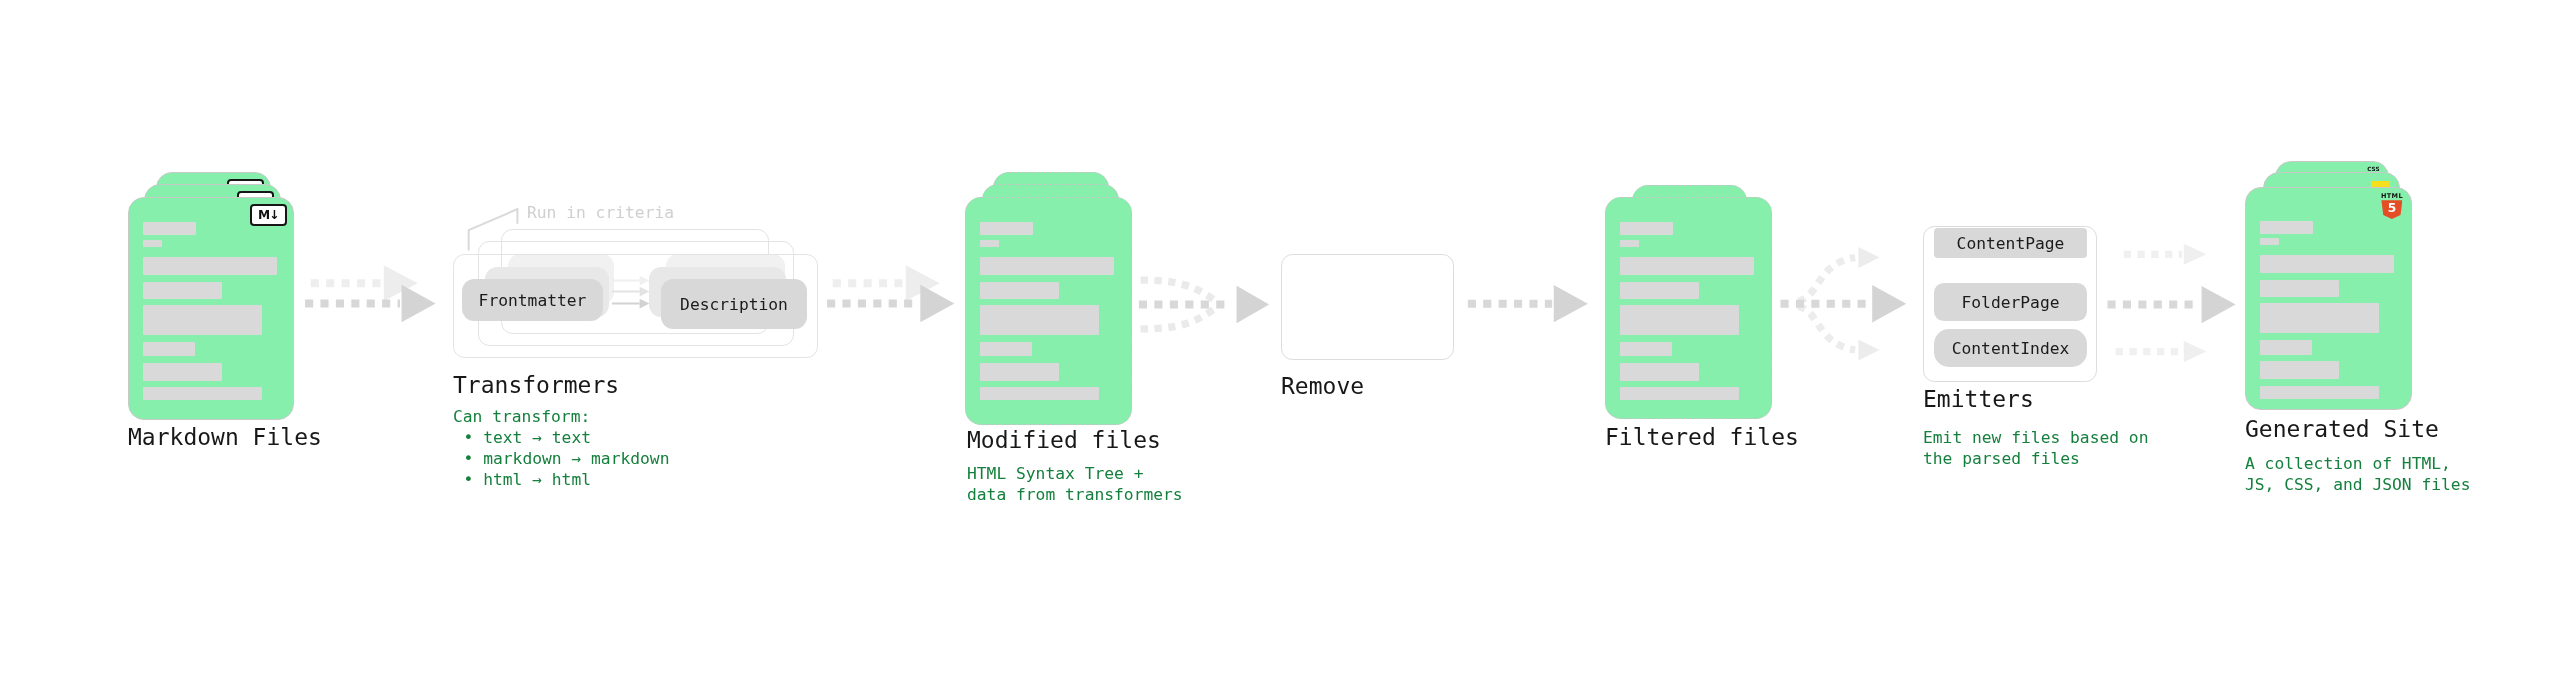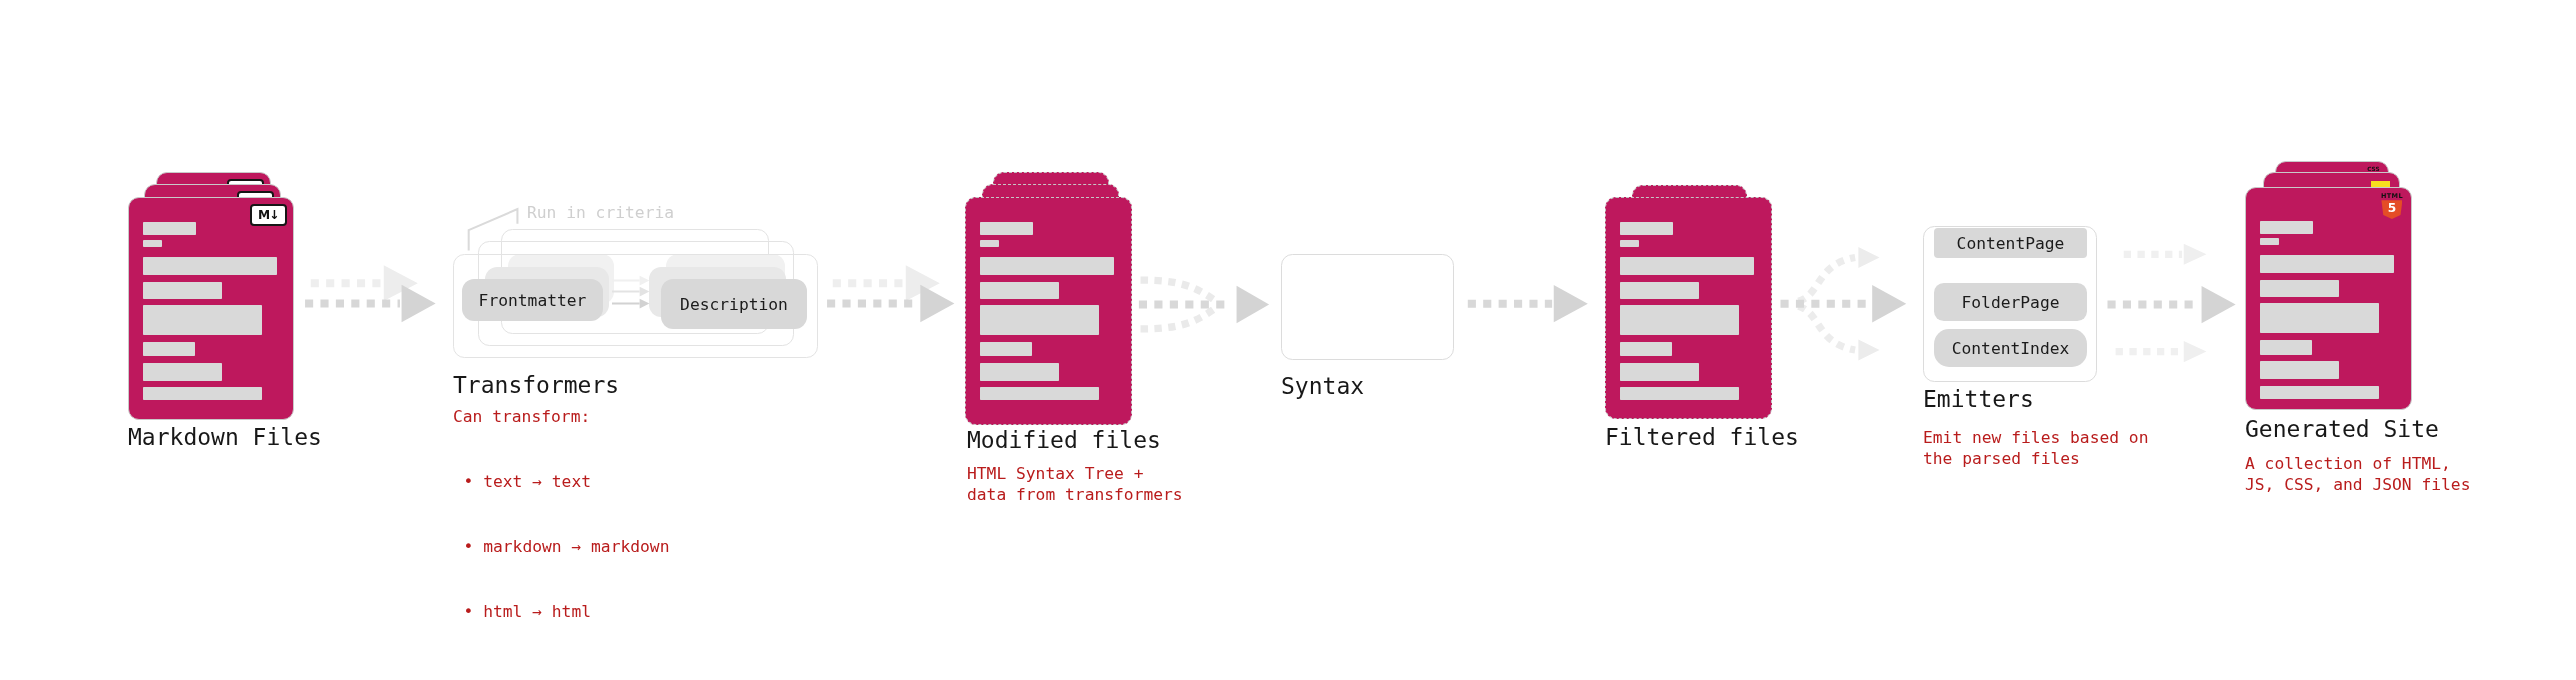--- a/index.html
+++ b/index.html
@@ -1,28 +1,28 @@
 <!DOCTYPE html>
 <html style="font-size:13px"><head>
 <meta charset="utf-8">
 <style>
   html,body{margin:0;padding:0;background:#fff;}
   .canvas{position:relative;width:2576px;height:681px;background:#ffffff;overflow:hidden;
           font-family:"DejaVu Sans Mono","Liberation Mono",monospace;color:#1c1c1c;}
   .abs{position:absolute;}
-  .card{position:absolute;background:#be185d;border:1.6px solid #c9c9c9;border-radius:11px;box-sizing:border-box;}
+  .card{position:absolute;background:#86efac;border:1.6px solid #c9c9c9;border-radius:16px;box-sizing:border-box;}
   .card.dashed{border:1.6px dashed #c5c5c5;}
   .bars{position:absolute;left:14px;top:24.4px;}
   .bar{background:#d9d9d9;border-radius:0.8px;}
   .md-badge{position:absolute;top:5.7px;right:6.5px;width:32.5px;height:18.7px;border:2.4px solid #161616;border-radius:4.1px;
             background:#fff;display:flex;align-items:center;justify-content:center;font-weight:bold;font-size:12.2px;
             letter-spacing:-0.8px;color:#111;font-family:"DejaVu Sans","Liberation Sans",sans-serif;}
   .stage-label{position:absolute;font-size:23px;line-height:28px;color:#181818;white-space:nowrap;}
-  .desc{position:absolute;font-size:16.3px;line-height:21px;color:#b91c1c;white-space:nowrap;}
-  .desc .indent{padding-left:10.6px;margin-top:44px;}
+  .desc{position:absolute;font-size:16.3px;line-height:21px;color:#15803d;white-space:nowrap;}
+  .desc .indent{padding-left:10.6px;}
   .pill{position:absolute;background:#d8d8d8;border-radius:12.2px;display:flex;align-items:center;
         justify-content:center;font-size:16.3px;color:#1b1b1b;white-space:nowrap;}
   .pill-layer{position:absolute;border-radius:12.2px;}
   .frame{position:absolute;border:1.6px solid #e3e3e3;border-radius:11.4px;box-sizing:border-box;background:transparent;}
   .outerbox{position:absolute;border:1.6px solid #dcdcdc;border-radius:11.4px;box-sizing:border-box;background:#fff;}
   .note{position:absolute;font-size:16.3px;color:#cfcfcf;white-space:nowrap;}
   .css-badge{position:absolute;top:4.9px;right:7.3px;width:14.6px;text-align:center;font-size:5.7px;font-weight:bold;color:#111;
              font-family:"DejaVu Sans","Liberation Sans",sans-serif;line-height:5.7px;}
   .css-badge .underline{height:3.3px;background:#1572B6;margin-top:0.8px;}
   .js-badge{position:absolute;top:8.1px;right:9px;width:18.7px;height:9px;background:#F7DF1E;}
@@ -130,21 +130,21 @@
   </div>
 
   <svg class="abs" style="left:1134px;top:267px" width="140" height="75" viewBox="0 0 172 92">
     <path d="M8,16 C52,16 72,22 98,40" stroke="#eaeaea" stroke-width="9" stroke-dasharray="9 8" fill="none"></path>
     <path d="M8,76 C52,76 72,70 98,52" stroke="#eaeaea" stroke-width="9" stroke-dasharray="9 8" fill="none"></path>
     <line x1="6" y1="46" x2="112" y2="46" stroke="#d8d8d8" stroke-width="10" stroke-dasharray="10 9"></line>
     <polygon points="126,23 126,69 166,46" fill="#d4d4d4"></polygon>
   </svg>
 
   <div class="outerbox" style="left:1281px;top:254px;width:173px;height:106px"></div>
-  <div class="stage-label" style="left:1281px;top:372px">Syntax</div>
+  <div class="stage-label" style="left:1281px;top:372px">Remove</div>
 
   <svg class="abs" style="left:1461px;top:268px" width="132" height="73" viewBox="0 0 162 90">
     <line x1="8" y1="44" x2="112" y2="44" stroke="#d8d8d8" stroke-width="10" stroke-dasharray="10 9"></line>
     <polygon points="114,21 114,67 156,44" fill="#d4d4d4"></polygon>
   </svg>
 
   <div class="card dashed" style="left:1632px;top:185px;width:115px;height:98px"></div>
   <div class="card dashed" style="left:1605px;top:197px;width:167px;height:222px">
     <div class="bars">
       <div class="bar" style="width:53px;height:13px;margin-bottom:4.9px"></div>

